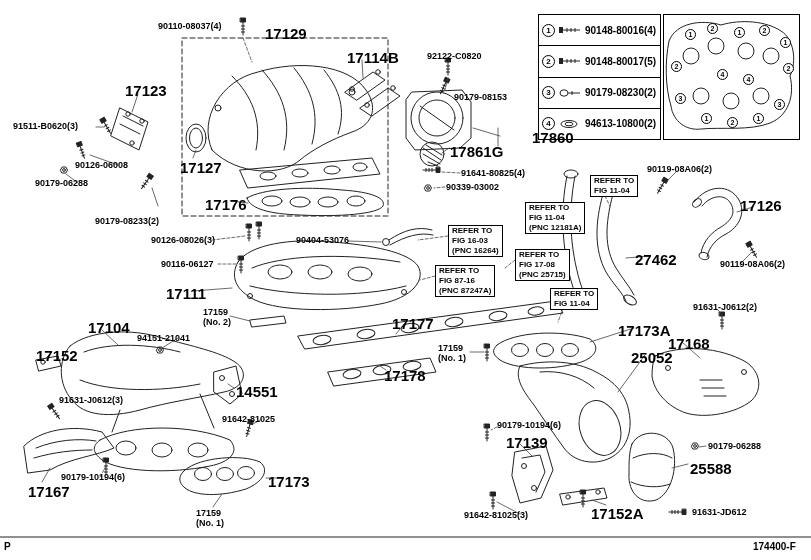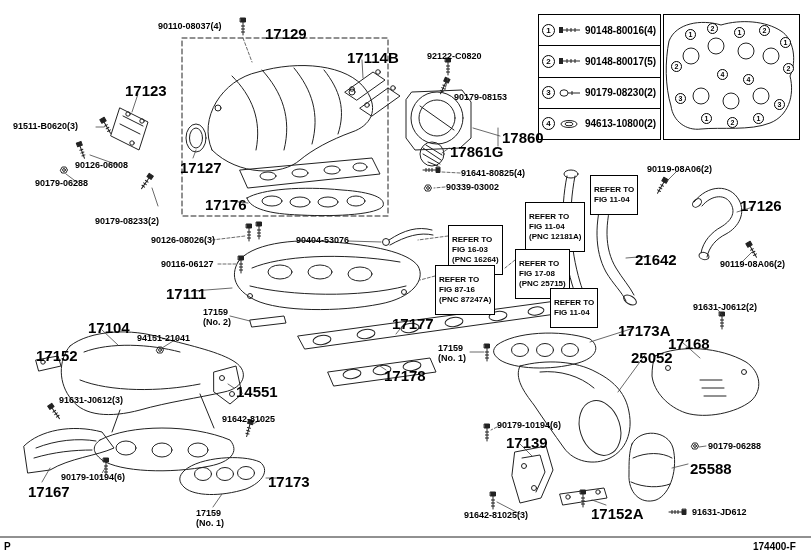--- a/index.html
+++ b/index.html
@@ -1,21 +1,21 @@
 <!DOCTYPE html>
 <html><head>
 <meta charset="utf-8">
 <style>
   *{margin:0;padding:0;box-sizing:border-box}
   html,body{width:811px;height:560px}
   body{position:relative;background:#fff;font-family:"Liberation Sans",sans-serif;color:#000;overflow:hidden}
   #art{position:absolute;left:0;top:0;z-index:1}
   .lbl{position:absolute;font-size:9px;font-weight:bold;line-height:1.15;white-space:pre-line;z-index:3}
   .lbl.big{font-size:15px}
-  .ref{position:absolute;border:1px solid #000;padding:9px 3px;font-size:8px;font-weight:bold;line-height:1.25;background:#fff;white-space:pre-line;z-index:3}
+  .ref{position:absolute;border:1px solid #000;padding:0 3px;font-size:8px;font-weight:bold;line-height:1.25;background:#fff;white-space:pre-line;z-index:3}
   .corner{position:absolute;font-size:10px;font-weight:bold;z-index:3}
   .legend{position:absolute;left:538px;top:14px;width:123px;height:126px;border:1.5px solid #000;background:#fff;z-index:2;display:flex;flex-direction:column}
   .legend-row{display:flex;align-items:center;flex:1;border-bottom:1px solid #000;padding:0 3px;gap:3px}
   .legend-row:last-child{border-bottom:none}
   .lnum{width:13px;height:13px;border:1px solid #000;border-radius:50%;font-size:8px;font-weight:bold;display:flex;align-items:center;justify-content:center;flex:none;background:#fff}
   .licon{flex:none;display:flex;align-items:center}
   .lpart{font-size:10px;font-weight:bold;white-space:nowrap}
   .headbox{position:absolute;left:663px;top:14px;width:137px;height:126px;border:1.5px solid #000;background:#fff;z-index:2}
   .hd-num{position:absolute;width:11px;height:11px;border:1px solid #000;border-radius:50%;font-size:7px;font-weight:bold;display:flex;align-items:center;justify-content:center;background:#fff;z-index:3}
 </style>
@@ -408,41 +408,41 @@
 <div class="lbl big" style="left:347px;top:49px">17114B</div>
 <div class="lbl" style="left:427px;top:51px">92122-C0820</div>
 <div class="lbl" style="left:454px;top:92px">90179-08153</div>
 <div class="lbl big" style="left:125px;top:82px">17123</div>
 <div class="lbl" style="left:13px;top:121px">91511-B0620(3)</div>
 <div class="lbl" style="left:75px;top:160px">90126-06008</div>
 <div class="lbl big" style="left:180px;top:159px">17127</div>
 <div class="lbl" style="left:35px;top:178px">90179-06288</div>
 <div class="lbl" style="left:95px;top:216px">90179-08233(2)</div>
 <div class="lbl big" style="left:205px;top:196px">17176</div>
-<div class="lbl big" style="left:502px;top:129px">17860</div>
+<div class="lbl big" style="left:532px;top:129px">17860</div>
 <div class="lbl big" style="left:450px;top:143px">17861G</div>
 <div class="lbl" style="left:461px;top:168px">91641-80825(4)</div>
 <div class="lbl" style="left:446px;top:182px">90339-03002</div>
 <div class="lbl" style="left:647px;top:164px">90119-08A06(2)</div>
 <div class="ref" style="left:590px;top:175px">REFER TO
 FIG 11-04</div>
 <div class="lbl big" style="left:740px;top:197px">17126</div>
 <div class="ref" style="left:525px;top:202px">REFER TO
 FIG 11-04
 (PNC 12181A)</div>
 <div class="lbl" style="left:151px;top:235px">90126-08026(3)</div>
 <div class="lbl" style="left:296px;top:235px">90404-53076</div>
 <div class="ref" style="left:448px;top:225px">REFER TO
 FIG 16-03
 (PNC 16264)</div>
 <div class="lbl" style="left:161px;top:259px">90116-06127</div>
 <div class="ref" style="left:515px;top:249px">REFER TO
 FIG 17-08
 (PNC 25715)</div>
-<div class="lbl big" style="left:635px;top:251px">21642</div>
+<div class="lbl big" style="left:635px;top:251px">27462</div>
 <div class="lbl" style="left:720px;top:259px">90119-08A06(2)</div>
 <div class="lbl big" style="left:166px;top:285px">17111</div>
 <div class="ref" style="left:435px;top:265px">REFER TO
 FIG 87-16
 (PNC 87247A)</div>
 <div class="ref" style="left:550px;top:288px">REFER TO
 FIG 11-04</div>
 <div class="lbl" style="left:693px;top:302px">91631-J0612(2)</div>
 <div class="lbl" style="left:203px;top:307px">17159
 (No. 2)</div>

